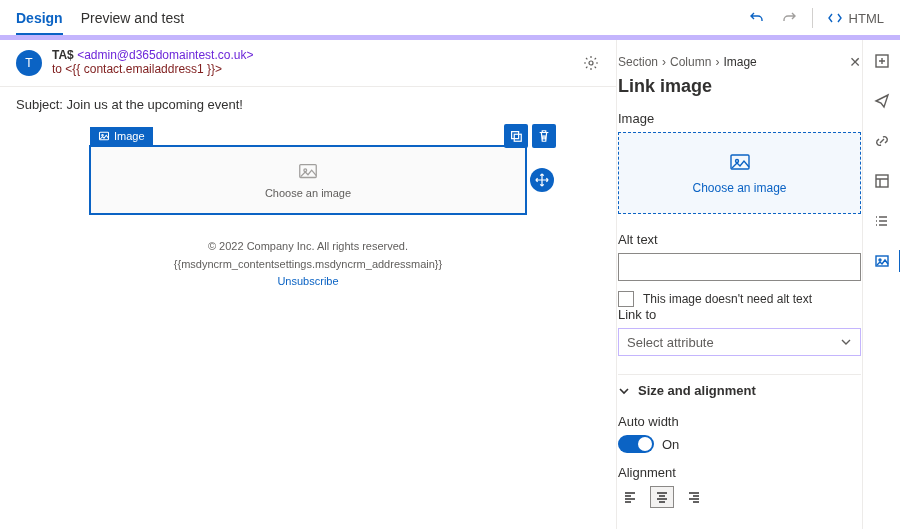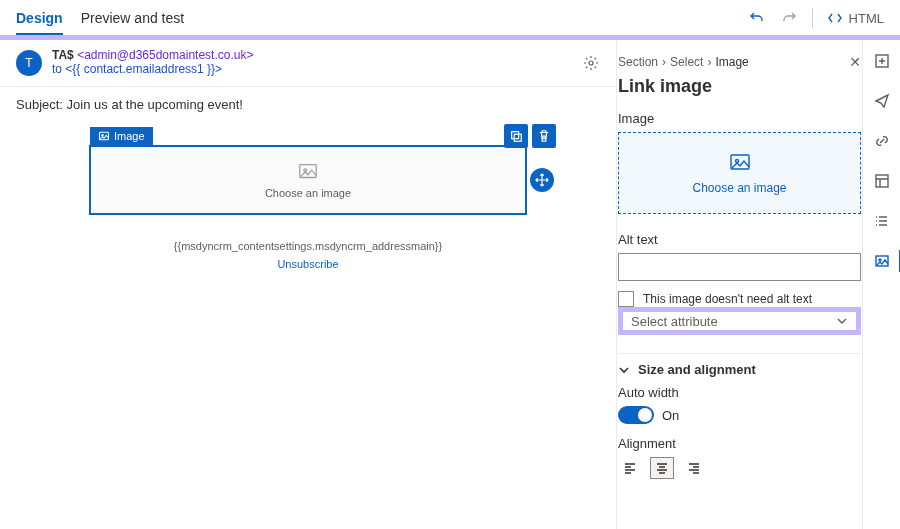--- a/index.html
+++ b/index.html
@@ -14,21 +14,21 @@
   .html-btn{display:flex;align-items:flex-end;gap:6px;cursor:pointer}
   .icon-btn{width:18px;height:18px;display:inline-flex;align-items:center;justify-content:center;cursor:pointer}
 
   .workspace{position:absolute;top:40px;left:0;right:38px;bottom:0;display:flex}
   .canvas-pane{flex:1;background:#fff;overflow:auto}
   .email-header{padding:8px 16px 10px;border-bottom:1px solid #edebe9;position:relative}
   .avatar{width:26px;height:26px;border-radius:50%;background:#0b63c4;color:#fff;display:inline-flex;align-items:center;justify-content:center;font-size:12px;position:absolute;left:16px;top:10px}
   .from-line{margin-left:36px;font-size:12px}
   .from-name{font-weight:600}
   .from-addr{color:#6d28d9}
-  .to-line{margin-left:36px;font-size:12px;color:#1d4ed8}
+  .to-line{margin-left:36px;font-size:12px;color:#7f1d1d}
   .gear{position:absolute;right:16px;top:14px;color:#605e5c}
   .subject{padding:10px 16px;font-size:13px}
   .subject-label{color:#323130}
   .canvas-body{padding:24px 90px 40px;background:#fff}
   .image-block-wrap{position:relative}
   .image-chip{position:absolute;top:-19px;left:0;background:#0b63c4;color:#fff;font-size:11px;padding:3px 8px;display:flex;align-items:center;gap:4px}
   .image-block{border:1px solid #0b63c4;outline:1px solid #0b63c4;background:#fafafa;height:68px;display:flex;flex-direction:column;align-items:center;justify-content:center;gap:4px;color:#605e5c}
   .floating-btns{position:absolute;top:-22px;right:-30px;display:flex;gap:4px}
   .fbtn{width:24px;height:24px;background:#0b63c4;color:#fff;border-radius:2px;display:flex;align-items:center;justify-content:center;cursor:pointer}
   .move-handle{position:absolute;right:-28px;top:50%;transform:translateY(-50%);width:24px;height:24px;background:#0b63c4;color:#fff;border-radius:50%;display:flex;align-items:center;justify-content:center;cursor:move}
@@ -38,21 +38,21 @@
   .side-panel{width:246px;border-left:1px solid #edebe9;padding:14px 1px 0;overflow:auto}
   .breadcrumb{font-size:12px;color:#605e5c;display:flex;align-items:center;gap:4px}
   .breadcrumb .cur{color:#323130}
   .close-x{margin-left:auto;cursor:pointer;color:#605e5c;font-size:14px}
   .panel-title{font-size:18px;font-weight:600;margin:6px 0 14px}
   .field-label{font-size:13px;margin:0 0 6px;font-weight:400}
   .image-drop{border:1px dashed #0b63c4;background:#f3f8fd;height:82px;display:flex;flex-direction:column;align-items:center;justify-content:center;gap:6px;color:#0b63c4;cursor:pointer;font-size:12px;margin-bottom:18px}
   .text-input{width:100%;height:28px;border:1px solid #8a8886;padding:0 8px;font-family:inherit;font-size:13px;margin-bottom:10px}
   .checkbox-row{display:flex;align-items:center;gap:9px;font-size:12px;margin-bottom:0}
   .checkbox{width:16px;height:16px;border:1px solid #8a8886}
-  .select{width:100%;height:28px;border:5px solid #c4b5fd;display:flex;align-items:center;padding:0 8px;color:#605e5c;justify-content:space-between;cursor:pointer;margin-bottom:18px;font-size:13px}
+  .select{width:100%;height:28px;border:1px solid #c4b5fd;display:flex;align-items:center;padding:0 8px;color:#605e5c;justify-content:space-between;cursor:pointer;margin-bottom:18px;font-size:13px}
   .section-head{display:flex;align-items:center;gap:8px;font-weight:600;font-size:13px;padding:8px 0;border-top:1px solid #edebe9;cursor:pointer}
   .toggle{width:36px;height:18px;border-radius:9px;background:#0b63c4;position:relative;display:inline-block;vertical-align:middle}
   .toggle::after{content:"";position:absolute;right:2px;top:2px;width:14px;height:14px;border-radius:50%;background:#fff}
   .toggle-row{display:flex;align-items:center;gap:8px;font-size:13px;margin:6px 0 12px}
   .align-btns{display:flex;gap:8px;margin-top:4px;margin-bottom:16px}
   .align-btn{width:24px;height:22px;border:1px solid transparent;display:flex;align-items:center;justify-content:center;cursor:pointer;color:#323130}
   .align-btn.active{border-color:#8a8886;background:#f3f2f1}
 
   .rail{position:absolute;top:40px;right:0;bottom:0;width:38px;border-left:1px solid #edebe9;display:flex;flex-direction:column;align-items:center;padding-top:10px;gap:18px;color:#605e5c}
   .rail-item{width:22px;height:22px;display:flex;align-items:center;justify-content:center;cursor:pointer;position:relative}
@@ -150,30 +150,31 @@
           <span style="font-size:11px">Choose an image</span>
         </div>
         <div class="move-handle">
           <svg width="14" height="14" viewBox="0 0 16 16" fill="none" stroke="#fff" stroke-width="1.4">
               <path d="M8 1v14M1 8h14M8 1l-2 2M8 1l2 2M8 15l-2-2M8 15l2-2M1 8l2-2M1 8l2 2M15 8l-2-2M15 8l-2 2"></path>
             </svg>
         </div>
       </div>
 
       <div class="footer-txt">
+        <div>© 2022 Company Inc. All rights reserved.</div>
         <div>{{msdyncrm_contentsettings.msdyncrm_addressmain}}</div>
         <a href="#">Unsubscribe</a>
       </div>
     </div>
   </div>
 
   <div class="side-panel">
     <div class="breadcrumb">
       <span>Section</span> ›
-      <span>Select</span> ›
+      <span>Column</span> ›
       <span class="cur">Image</span>
       <span class="close-x">✕</span>
     </div>
     <div class="panel-title">Link image</div>
 
     <div class="field-label">Image</div>
     <div class="image-drop">
       <svg width="24" height="24" viewBox="0 0 24 24" fill="none" stroke="#0b63c4" stroke-width="1.4">
           <rect x="3" y="4" width="18" height="14" rx="1"></rect>
           <circle cx="9" cy="10" r="1.5"></circle>
@@ -182,34 +183,35 @@
       <span>Choose an image</span>
     </div>
 
     <div class="field-label">Alt text</div>
     <input class="text-input" style="">
     <div class="checkbox-row">
       <span class="checkbox"></span>
       <span>This image doesn't need alt text</span>
     </div>
 
+    <div class="field-label">Link to</div>
     <div class="select">
       <span>Select attribute</span>
       <svg width="12" height="12" viewBox="0 0 12 12" fill="none" stroke="#605e5c" stroke-width="1.4">
           <path d="M2 4l4 4 4-4"></path>
         </svg>
     </div>
 
     <div class="section-head">
       <svg width="12" height="12" viewBox="0 0 12 12" fill="none" stroke="#323130" stroke-width="1.6">
           <path d="M2 4l4 4 4-4"></path>
         </svg>
       <span>Size and alignment</span>
     </div>
-    <div class="field-label" style="">Auto width</div>
+    <div class="field-label" style="margin-top:8px">Auto width</div>
     <div class="toggle-row">
       <span class="toggle"></span>
       <span>On</span>
     </div>
     <div class="field-label">Alignment</div>
     <div class="align-btns">
       <div class="align-btn">
           <svg width="14" height="14" viewBox="0 0 14 14" stroke="#323130" stroke-width="1.4">
             <path d="M2 3h10M2 6h6M2 9h10M2 12h6"></path>
           </svg>

